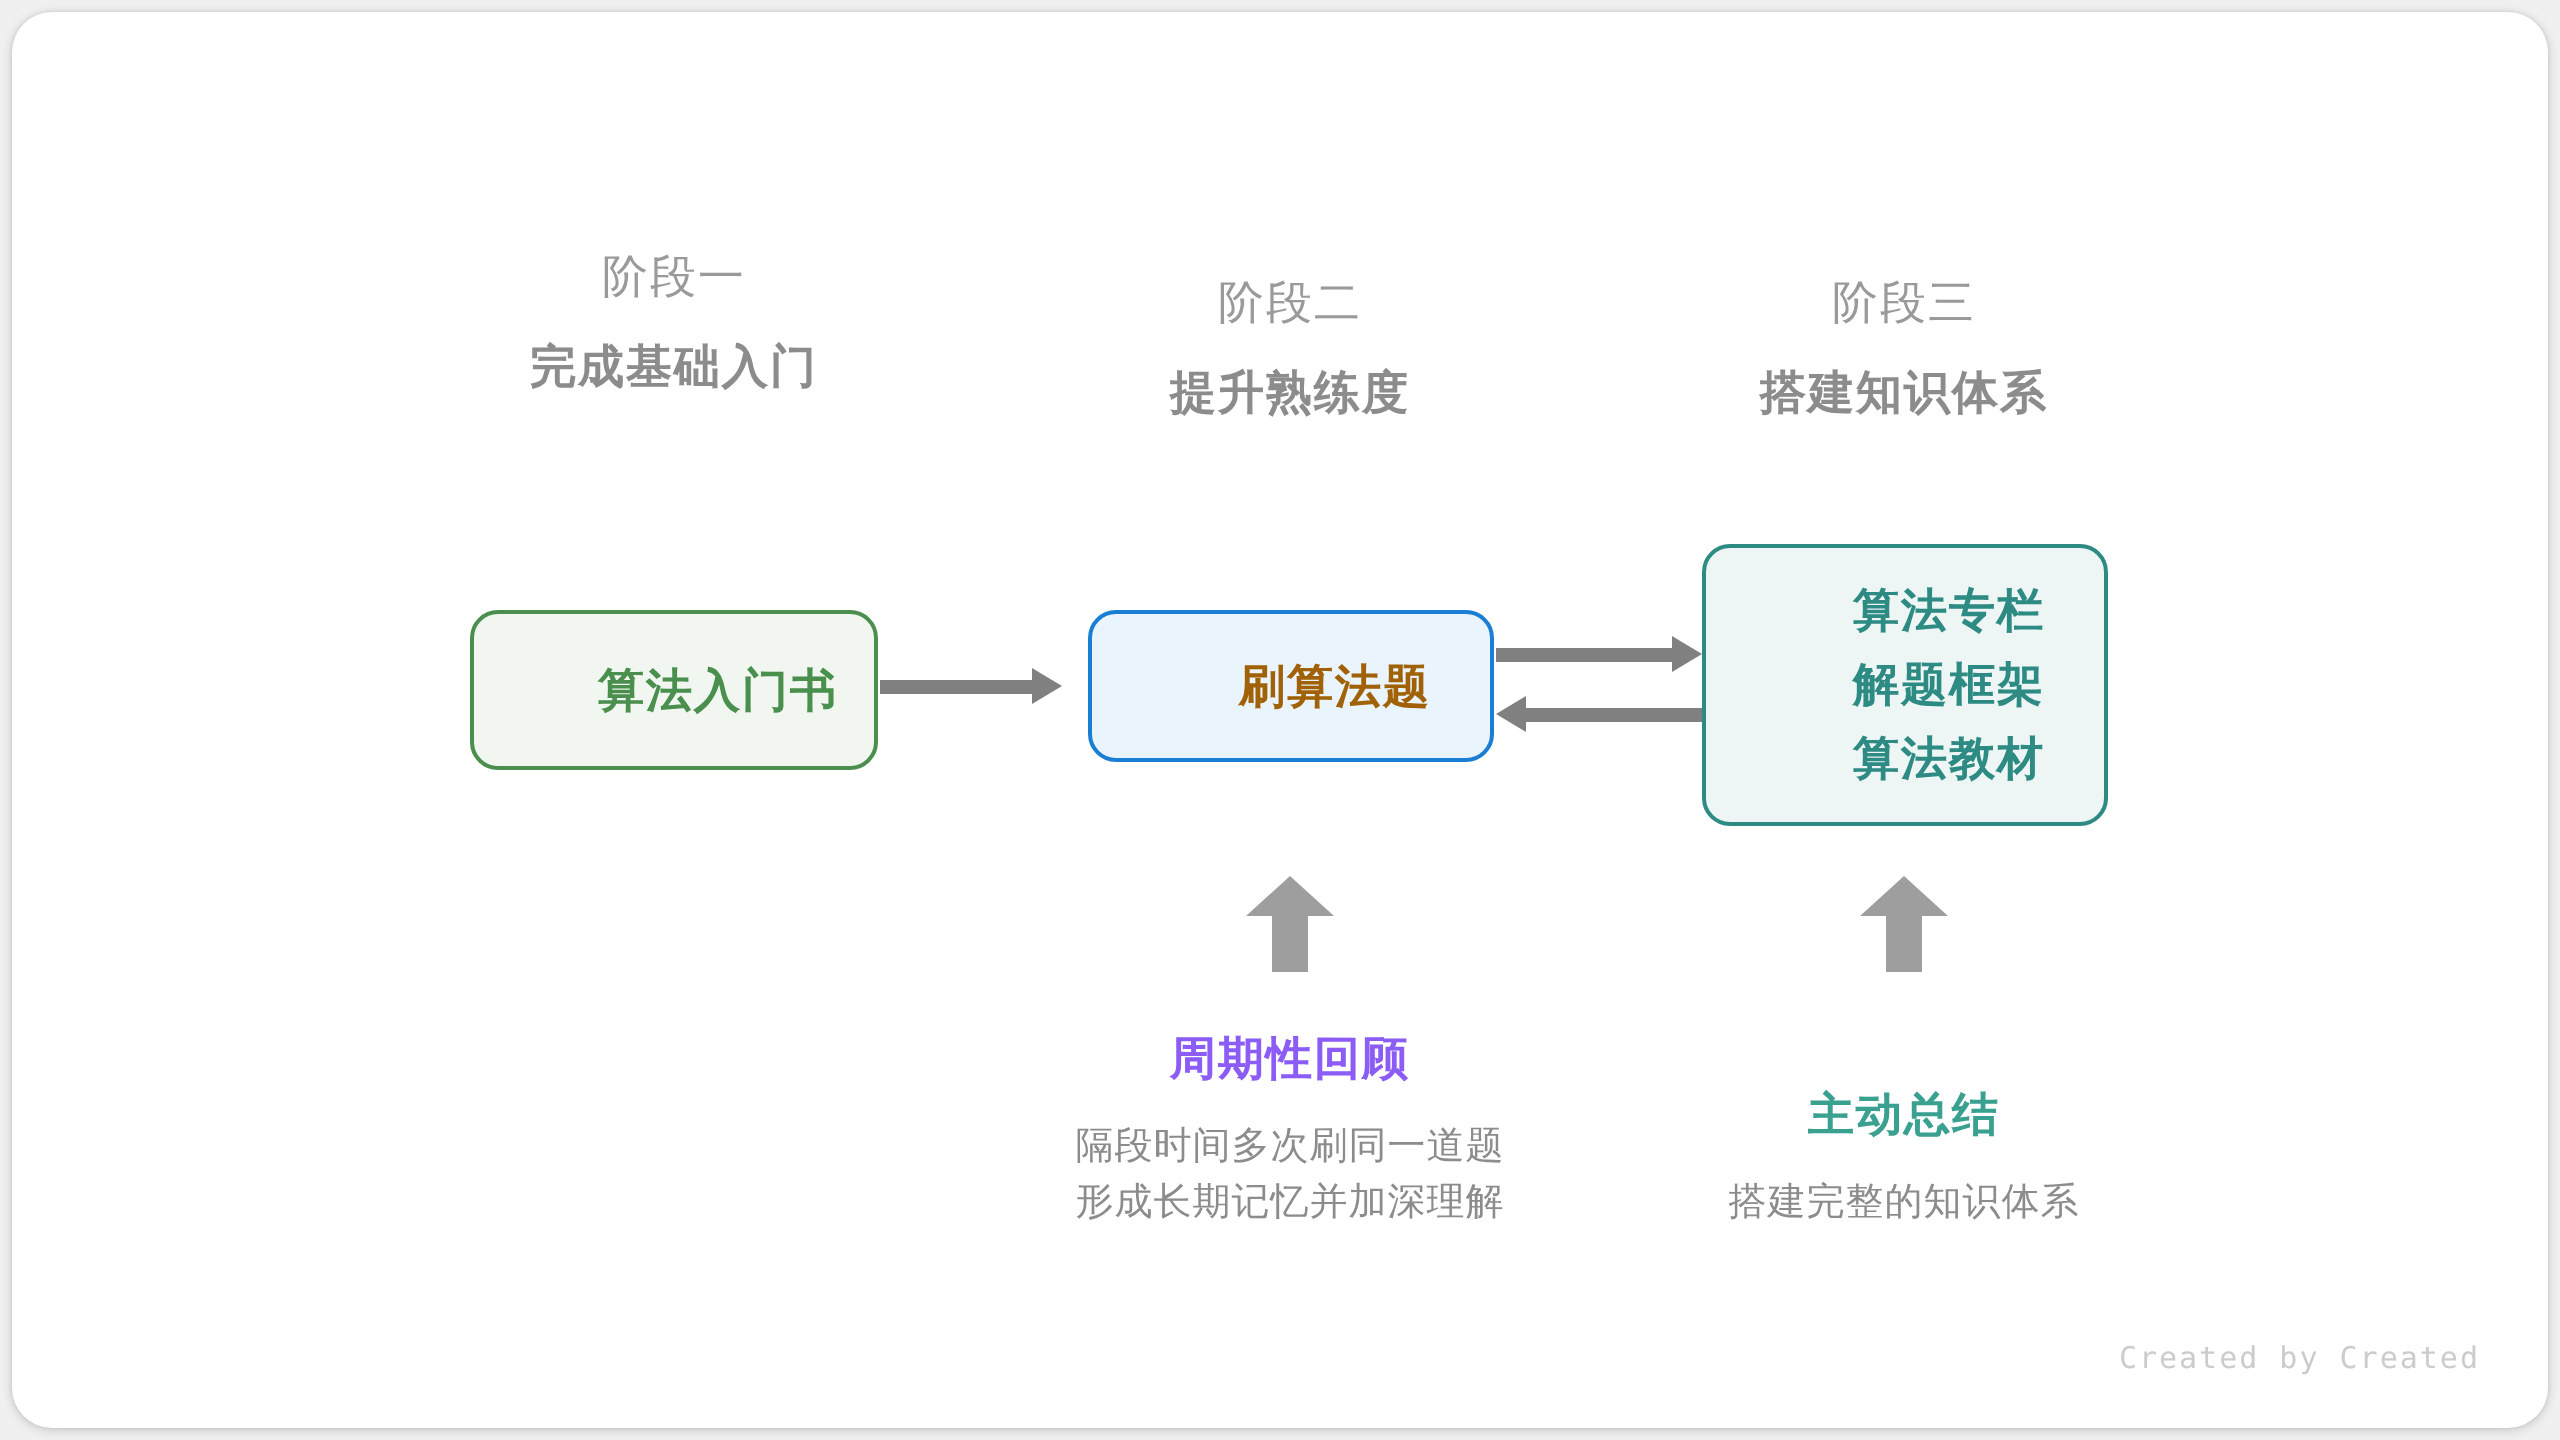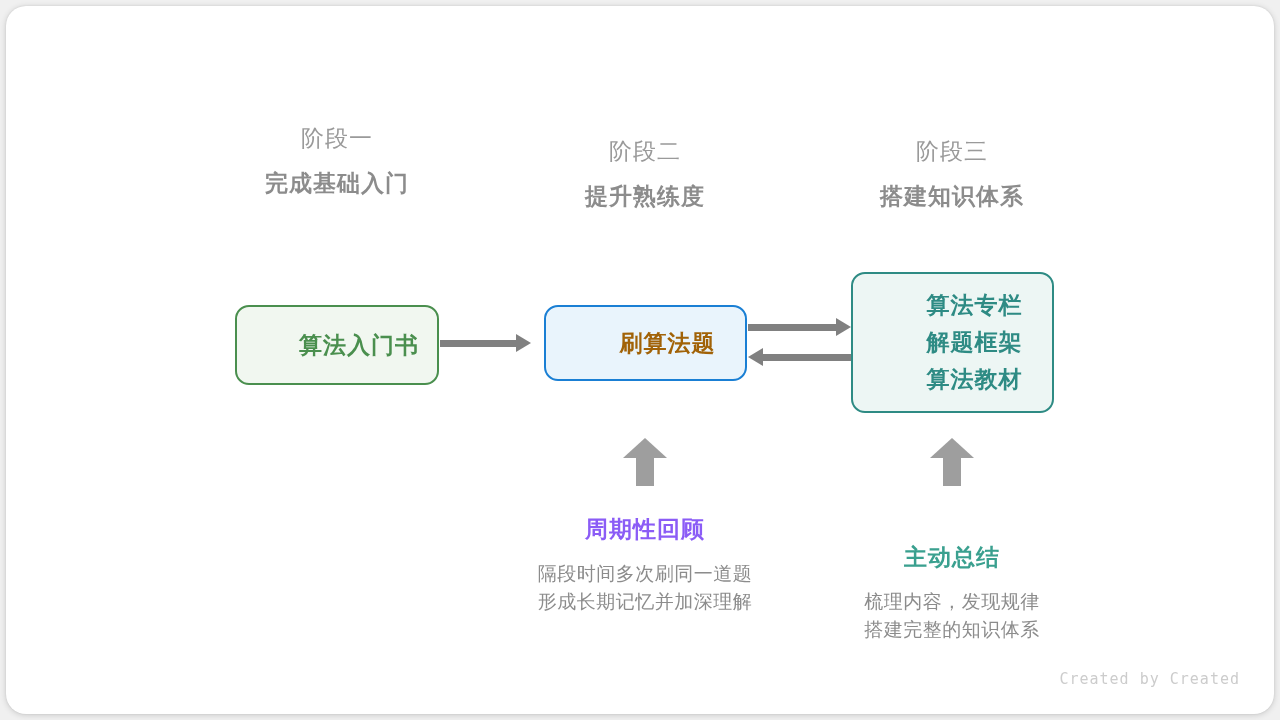--- a/index.html
+++ b/index.html
@@ -226,20 +226,19 @@
   <div class="annotation" id="annotation-review">
     <div class="annotation-title">周期性回顾</div>
     <div class="annotation-desc">
       <div>隔段时间多次刷同一道题</div>
       <div>形成长期记忆并加深理解</div>
     </div>
   </div>
   <div class="annotation" id="annotation-summary">
     <div class="annotation-title">主动总结</div>
     <div class="annotation-desc">
-      <div>梳理内容，发现规律</div>
       <div>搭建完整的知识体系</div>
     </div>
   </div>
 
   <div id="credit">Created by Created</div>
 
 </div>
 
 </body></html>

